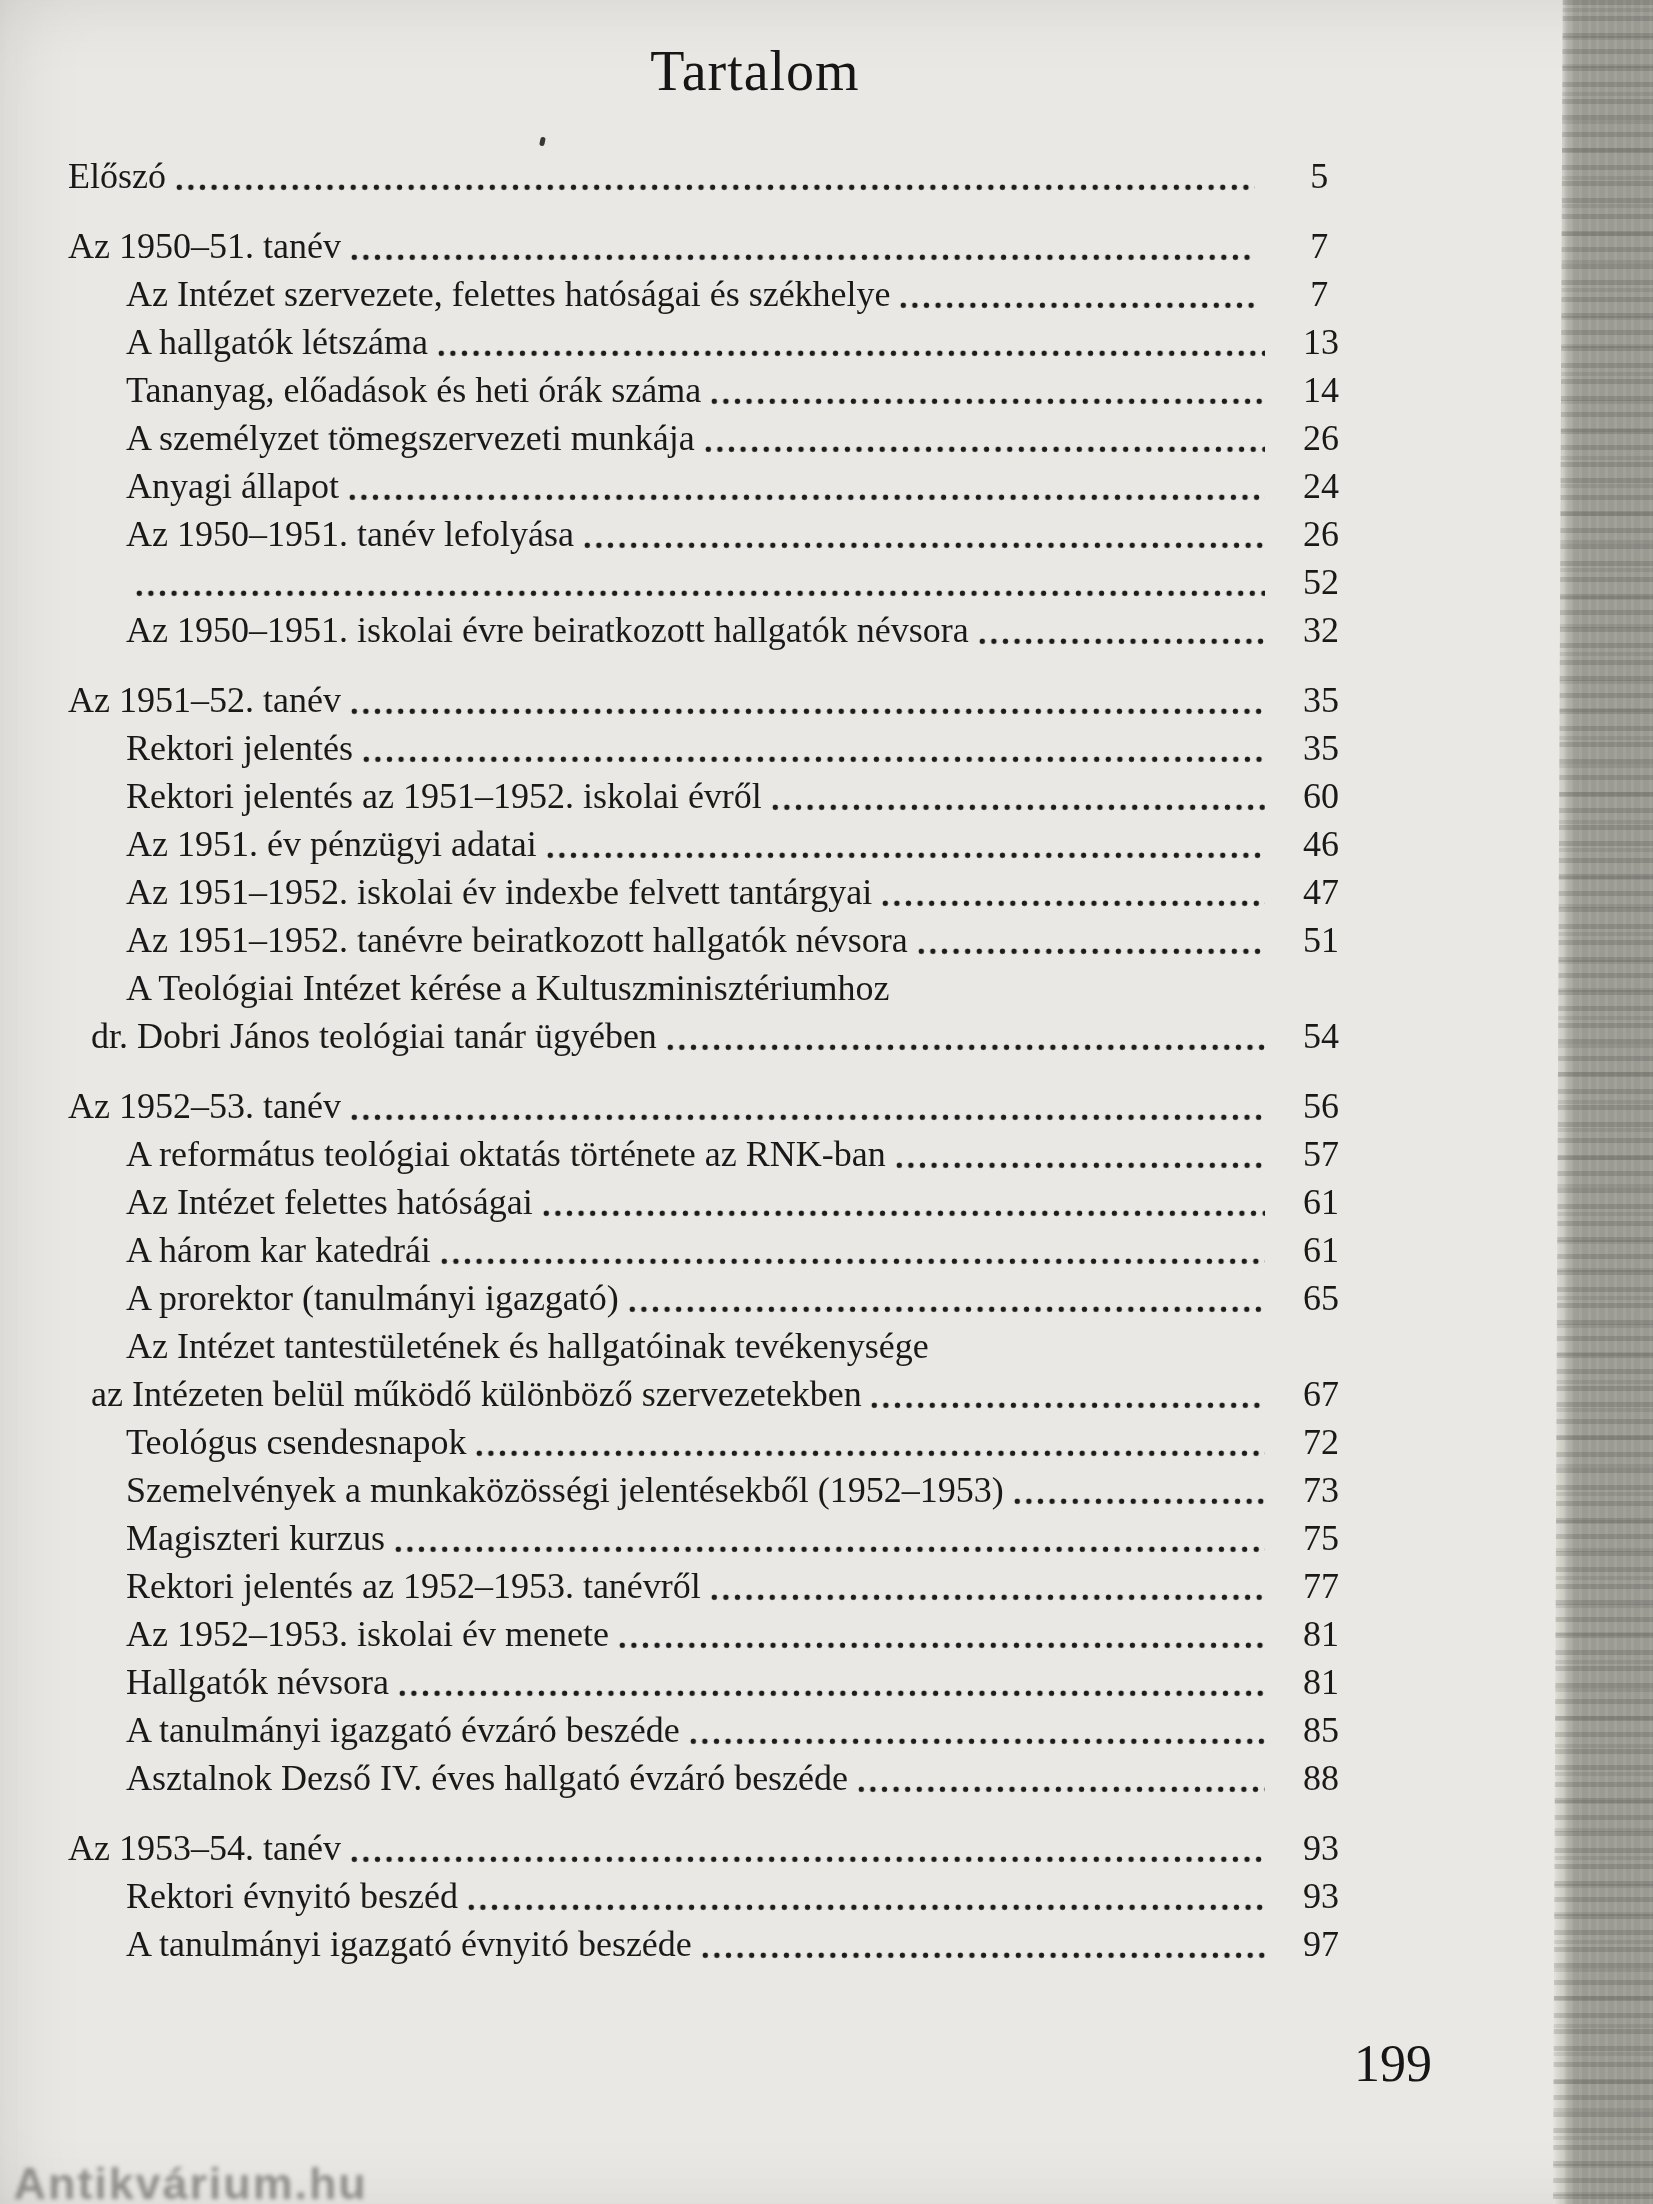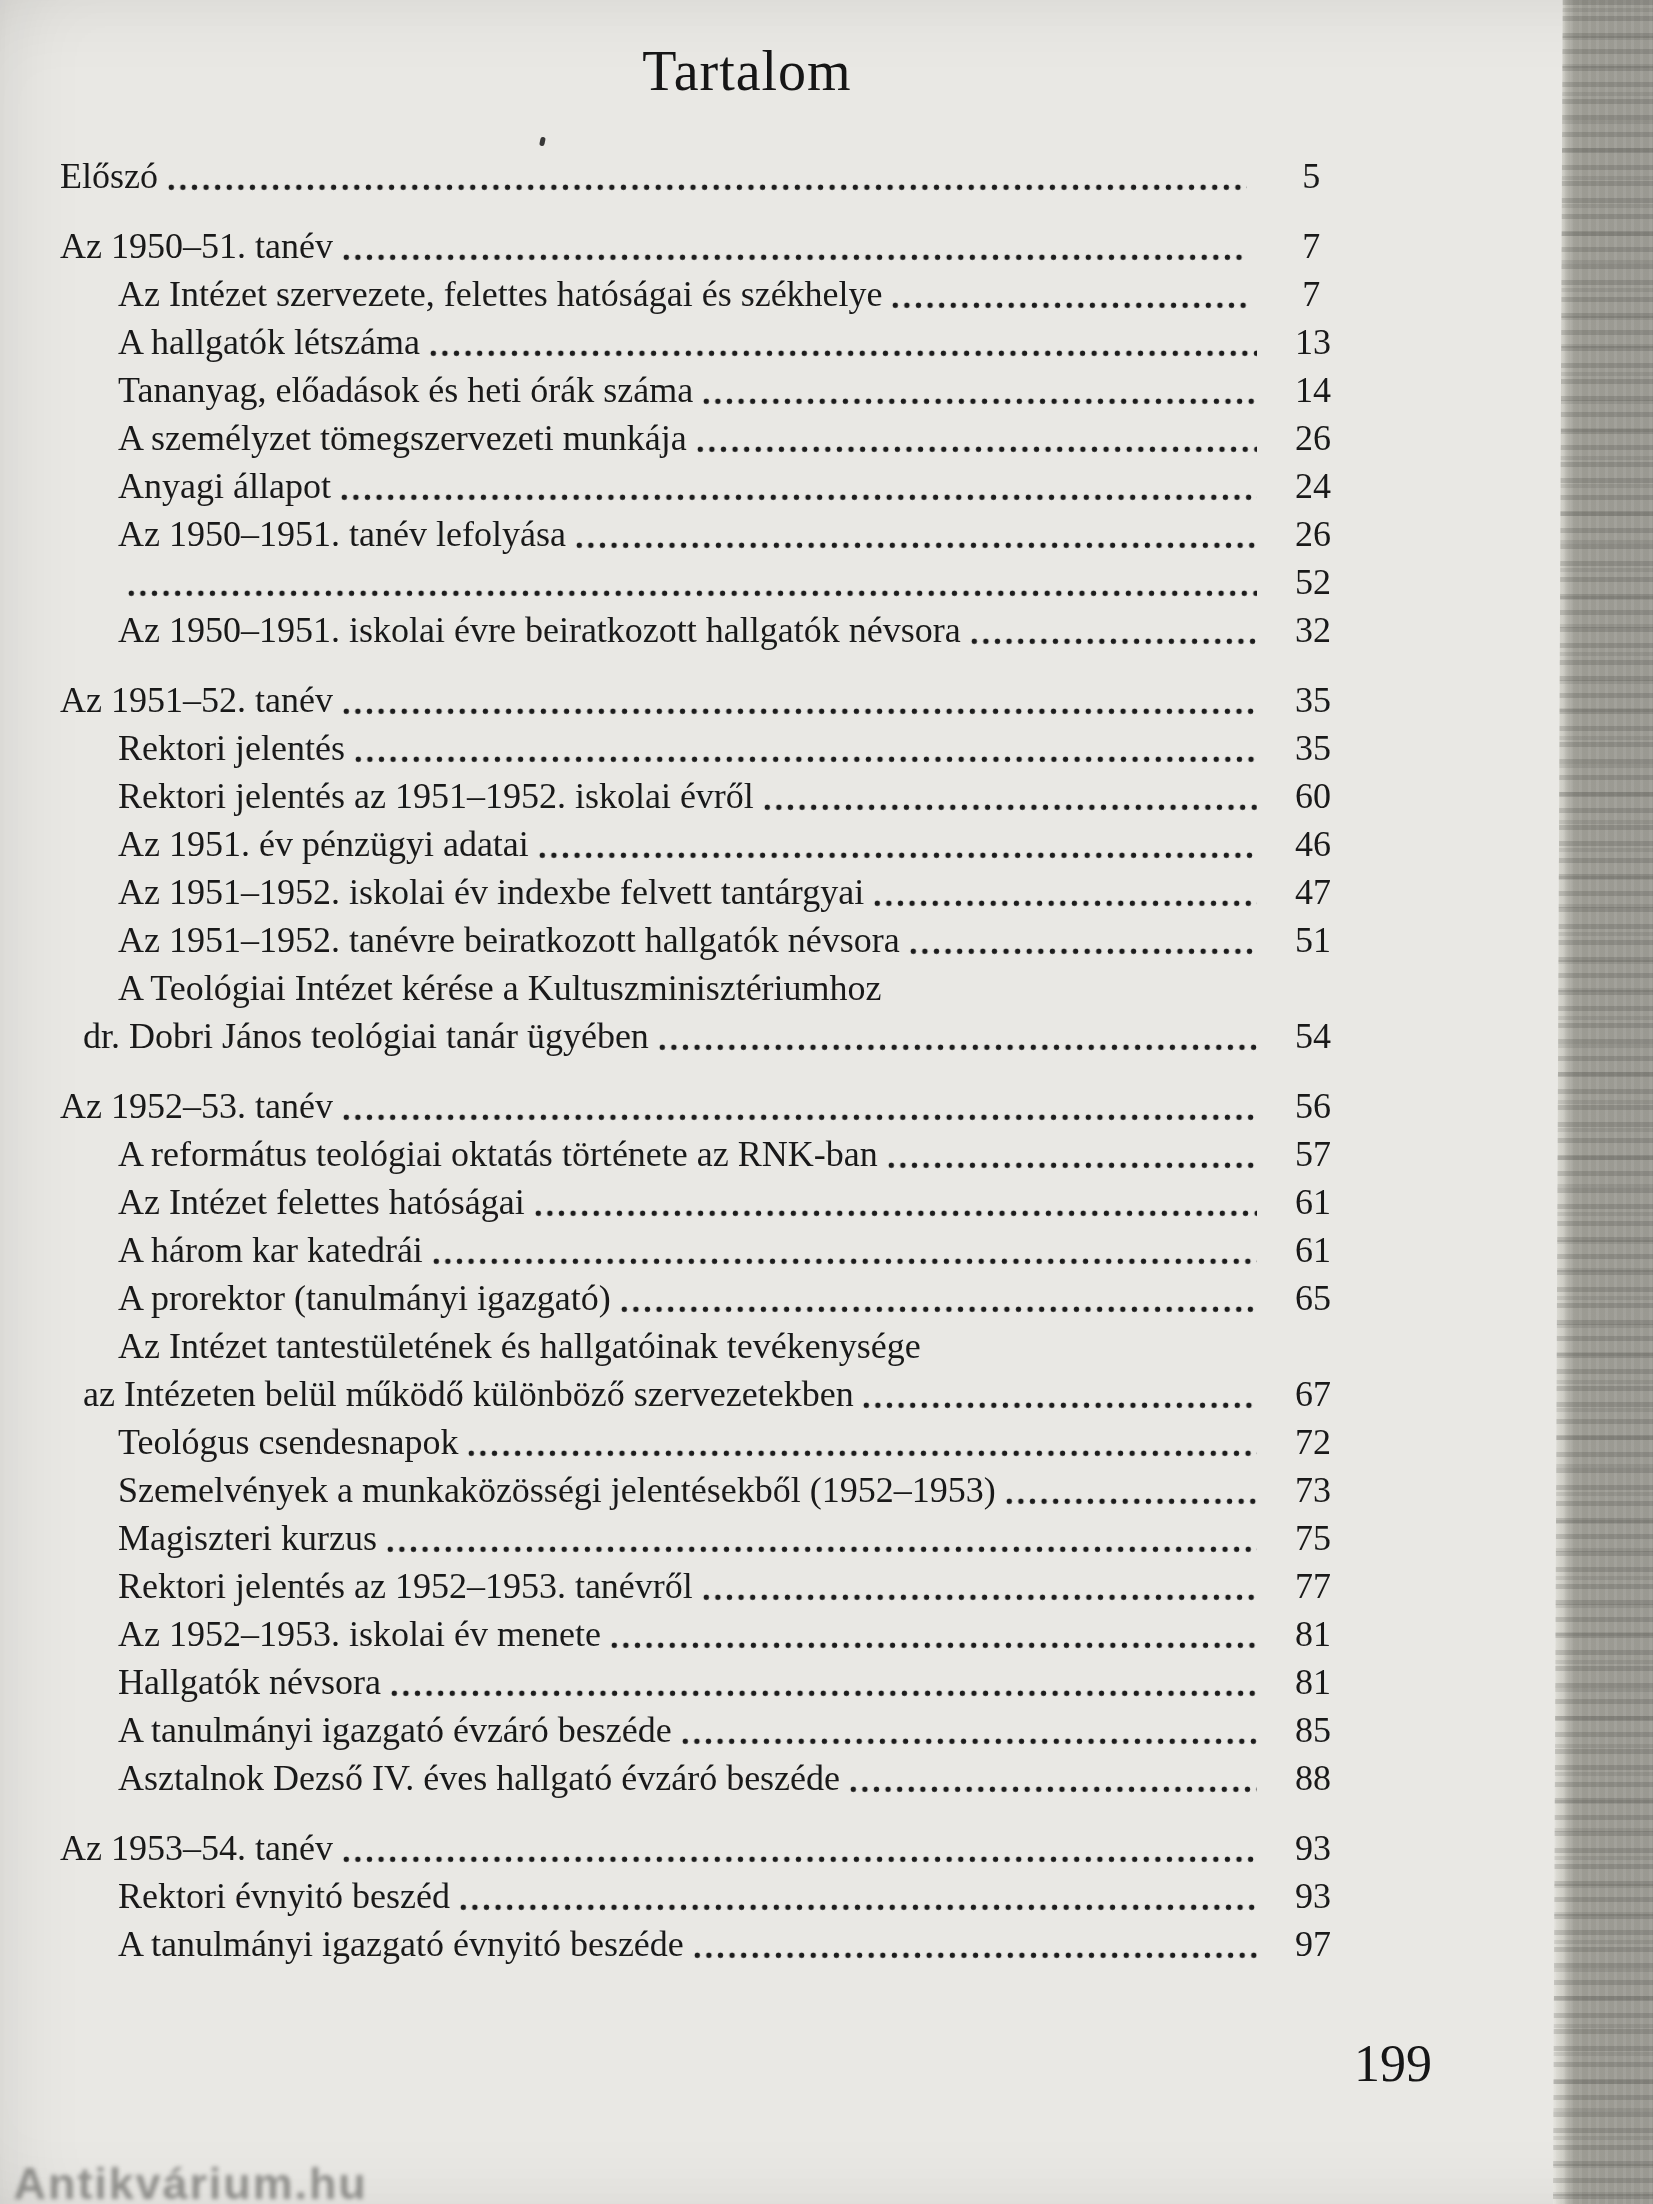--- a/index.html
+++ b/index.html
@@ -14,21 +14,21 @@
     background: #e9e8e4;
     overflow: hidden;
     font-family: "Liberation Serif", "DejaVu Serif", serif;
     color: #191919;
     box-shadow: inset 49px 0 87px -49px rgba(0,0,0,0.10),
                 inset 0 49px 87px -49px rgba(0,0,0,0.07),
                 inset 0 -58px 87px -58px rgba(0,0,0,0.06);
   }
   .page-inner {
     position: absolute;
-    left: 0; top: 0;
+    left: 8px; top: 0;
     width: 1553px;
   }
   .title {
     margin: 0;
     padding-top: 39px;
     width: 1494px;
     text-align: center;
     font-size: 56px;
     font-weight: 400;
     letter-spacing: 1px;

